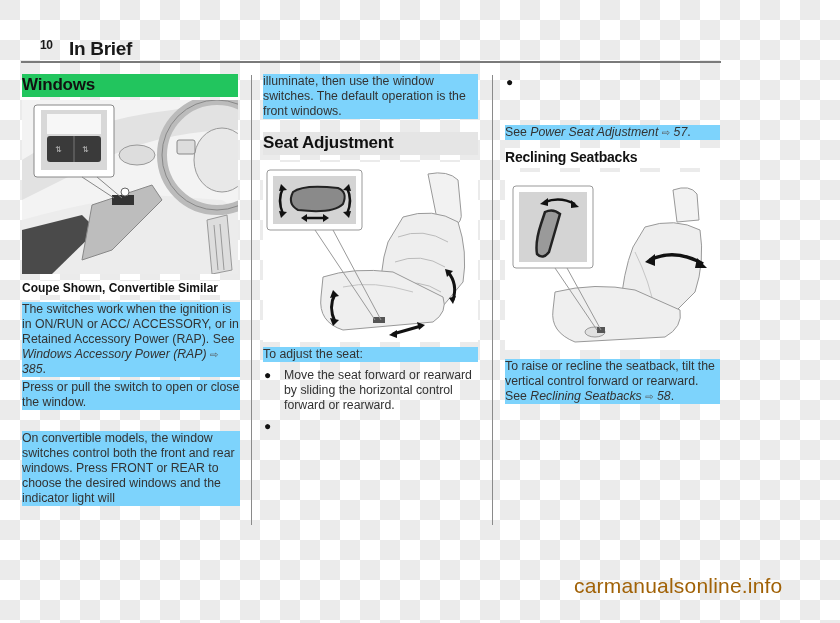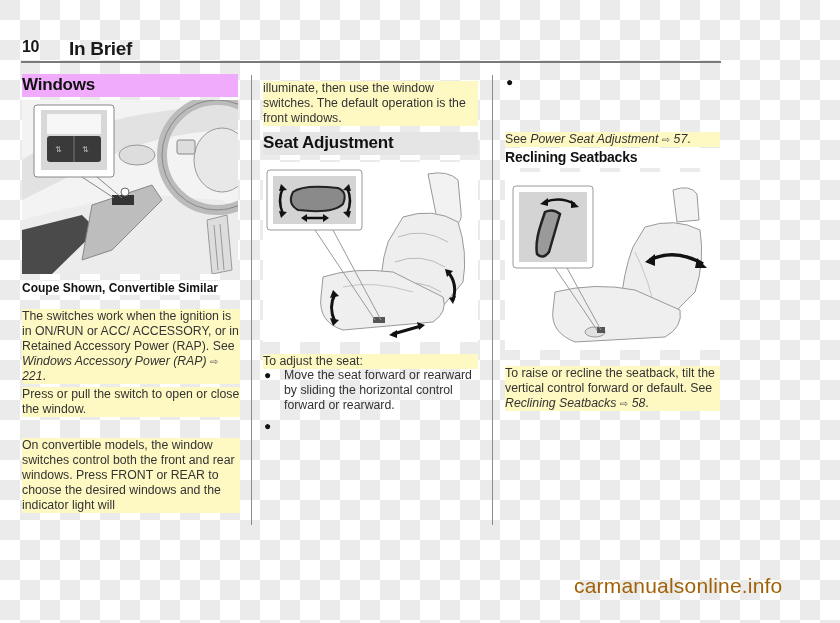--- a/index.html
+++ b/index.html
@@ -9,49 +9,49 @@
       font-family: "Liberation Sans", sans-serif;
       color: #1a1a1a;
       background-color: #ffffff;
       background-image:
         linear-gradient(45deg, #ebebeb 25%, transparent 25%, transparent 75%, #ebebeb 75%),
         linear-gradient(45deg, #ebebeb 25%, transparent 25%, transparent 75%, #ebebeb 75%);
       background-size: 40px 40px;
       background-position: 20px 0, 0 20px;
     }
     .abs { position: absolute; }
-    .header-num { left: 22px; top: 38px; font-size: 16px; font-weight: bold; letter-spacing: -0.3px; }
+    .header-num { left: 40px; top: 38px; font-size: 12px; font-weight: bold; letter-spacing: -0.3px; }
     .header-title { left: 69px; top: 38px; font-size: 19px; font-weight: bold; letter-spacing: -0.3px; }
     .header-rule { left: 21px; top: 61px; width: 700px; height: 2px; background: #7a7a7a; }
     .col-rule { width: 1px; background: #8a8a8a; }
 
     .h1 { font-size: 17px; font-weight: bold; color: #111; letter-spacing: -0.2px; }
     .h2 { font-size: 14px; font-weight: bold; color: #111; letter-spacing: -0.2px; }
-    .para { font-size: 12.3px; line-height: 15px; color: #333; background: #fef9c3; margin-top: 7px; }
+    .para { font-size: 12.3px; line-height: 15px; color: #333; background: #7dd3fc; }
     .para i { font-style: italic; }
     .caption { font-size: 12px; font-weight: bold; color: #111; background:#fff; }
     .bullet-list { list-style: none; font-size: 12.3px; line-height: 15px; color: #333; }
     .bullet-list li { position: relative; padding-left: 21px; margin-bottom: 6px; }
     .bullet-list li .dot { position: absolute; left: 1px; top: 0; font-size: 12px; color:#111; }
     .ref-arrow { font-size: 10px; color: #555; }
 
     .figure { background: #f6f6f6; overflow: hidden; }
     .watermark { left: 574px; top: 574px; font-size: 21px; color: #a16207; letter-spacing: 0.2px; }
   </style>
 </head>
 <body>
 
 <div class="abs header-num">10</div>
 <div class="abs header-title">In Brief</div>
 <div class="abs header-rule"></div>
 
 <div class="abs col-rule" style="left:251px; top:75px; height:450px;"></div>
 <div class="abs col-rule" style="left:492px; top:75px; height:450px;"></div>
 
-<div class="abs h1" style="left:22px; top:74px; width:216px; background:#f0abfc; padding:1px 0 2px;">Windows</div>
+<div class="abs h1" style="left:22px; top:74px; width:216px; background:#22c55e; padding:1px 0 2px;">Windows</div>
 
 <div class="abs figure" style="left:22px; top:100px; width:216px; height:174px;">
   <svg width="216" height="174" viewBox="0 0 216 174">
     <rect x="0" y="0" width="216" height="174" fill="#f3f3f3"></rect>
 
     <path d="M0 60 Q60 20 150 10 L216 0 L216 30 Q150 30 90 55 Q40 80 0 100 Z" fill="#e2e2e2"></path>
     <path d="M0 120 Q70 100 130 95 L200 100 L216 110 L216 174 L0 174 Z" fill="#ececec"></path>
 
     <path d="M0 130 L60 115 L75 130 L30 174 L0 174 Z" fill="#4a4a4a"></path>
     <path d="M70 105 L130 85 L140 100 L90 150 L60 160 Z" fill="#bdbdbd" stroke="#888" stroke-width="1"></path>
@@ -78,21 +78,21 @@
     <line x1="60" y1="77" x2="92" y2="98" stroke="#888" stroke-width="1"></line>
     <line x1="75" y1="77" x2="100" y2="98" stroke="#888" stroke-width="1"></line>
   </svg>
 </div>
 
 <div class="abs caption" style="left:22px; top:281px; width:218px;">Coupe Shown, Convertible Similar</div>
 
 <div class="abs para" style="left:22px; top:302px; width:218px;">
   <span>The switches work when the ignition is in ON/RUN or ACC/ ACCESSORY, or in Retained Accessory Power (RAP). See </span><i>Windows Accessory Power (RAP)</i>
   <span class="ref-arrow">⇨</span>
-  <i>221</i><span>.</span>
+  <i>385</i><span>.</span>
 </div>
 
 <div class="abs para" style="left:22px; top:380px; width:218px;">Press or pull the switch to open or close the window.</div>
 
 <div class="abs para" style="left:22px; top:431px; width:218px;">On convertible models, the window switches control both the front and rear windows. Press FRONT or REAR to choose the desired windows and the indicator light will</div>
 
 <div class="abs para" style="left:263px; top:74px; width:215px;">illuminate, then use the window switches. The default operation is the front windows.</div>
 
 <div class="abs h1" style="left:263px; top:132px; width:215px; background:#e5e5e5; padding:1px 0 2px;">Seat Adjustment</div>
 
@@ -186,18 +186,18 @@
     <rect x="8" y="14" width="80" height="82" rx="3" fill="#fff" stroke="#999"></rect>
     <rect x="14" y="20" width="68" height="70" fill="#d4d4d4"></rect>
     <path d="M40 40 Q48 36 55 42 L44 80 Q38 88 32 82 Q30 70 36 52 Z" fill="#9a9a9a" stroke="#222" stroke-width="2.5"></path>
     <path d="M40 30 Q55 24 70 32" fill="none" stroke="#111" stroke-width="2.5"></path>
     <polygon points="35,32 43,26 43,34" fill="#111"></polygon>
     <polygon points="74,35 66,28 66,36" fill="#111"></polygon>
   </svg>
 </div>
 
 <div class="abs para" style="left:505px; top:359px; width:215px;">
-  <span>To raise or recline the seatback, tilt the vertical control forward or default. See </span><i>Reclining Seatbacks</i>
+  <span>To raise or recline the seatback, tilt the vertical control forward or rearward. See </span><i>Reclining Seatbacks</i>
   <span class="ref-arrow">⇨</span>
   <i>58</i><span>.</span>
 </div>
 
 <div class="abs watermark">carmanualsonline.info</div>
 
 </body></html>

